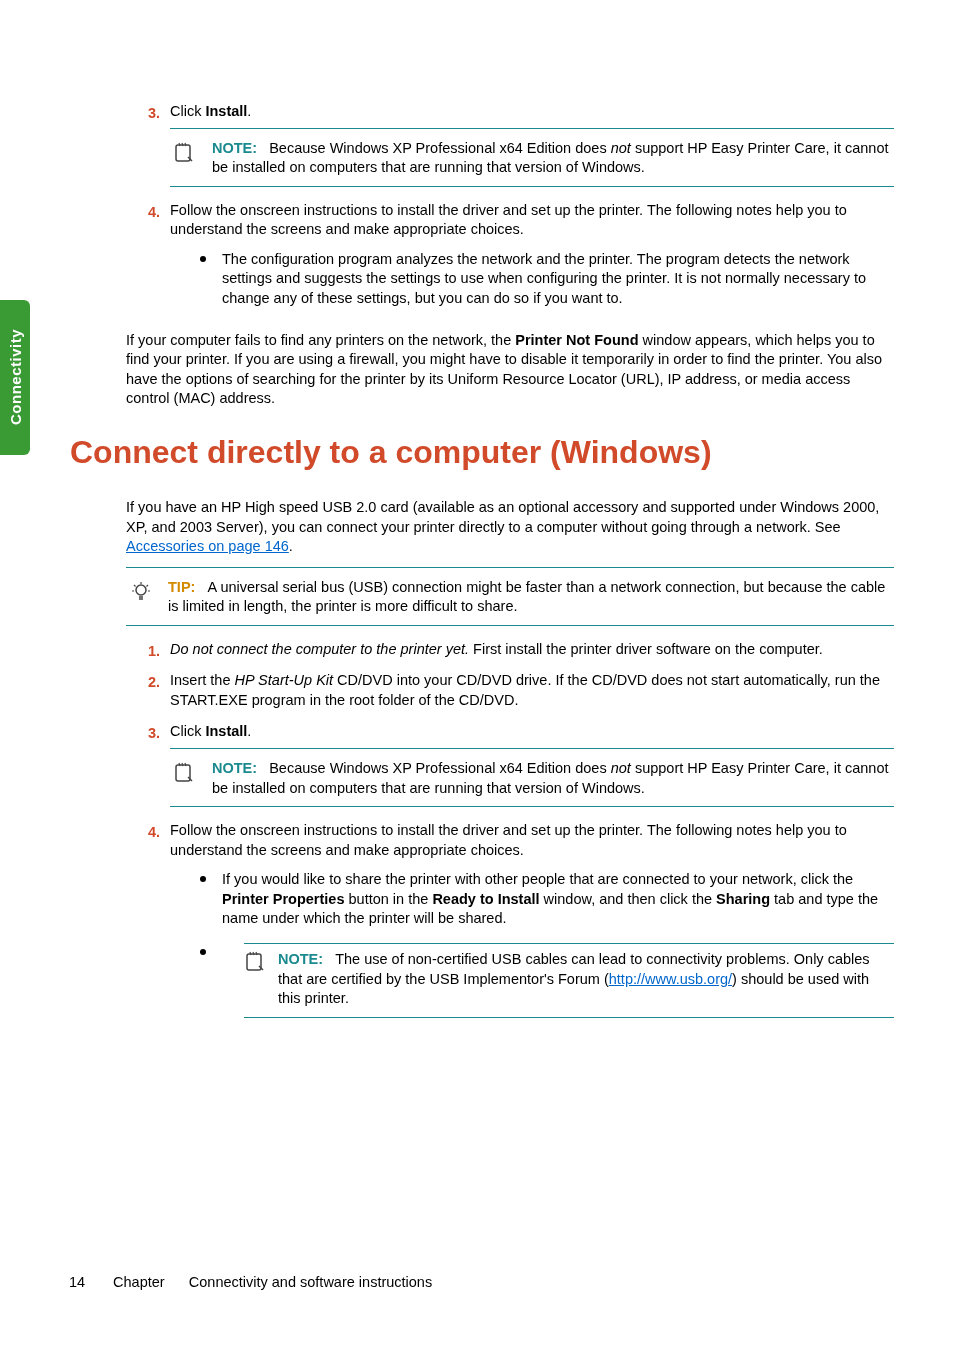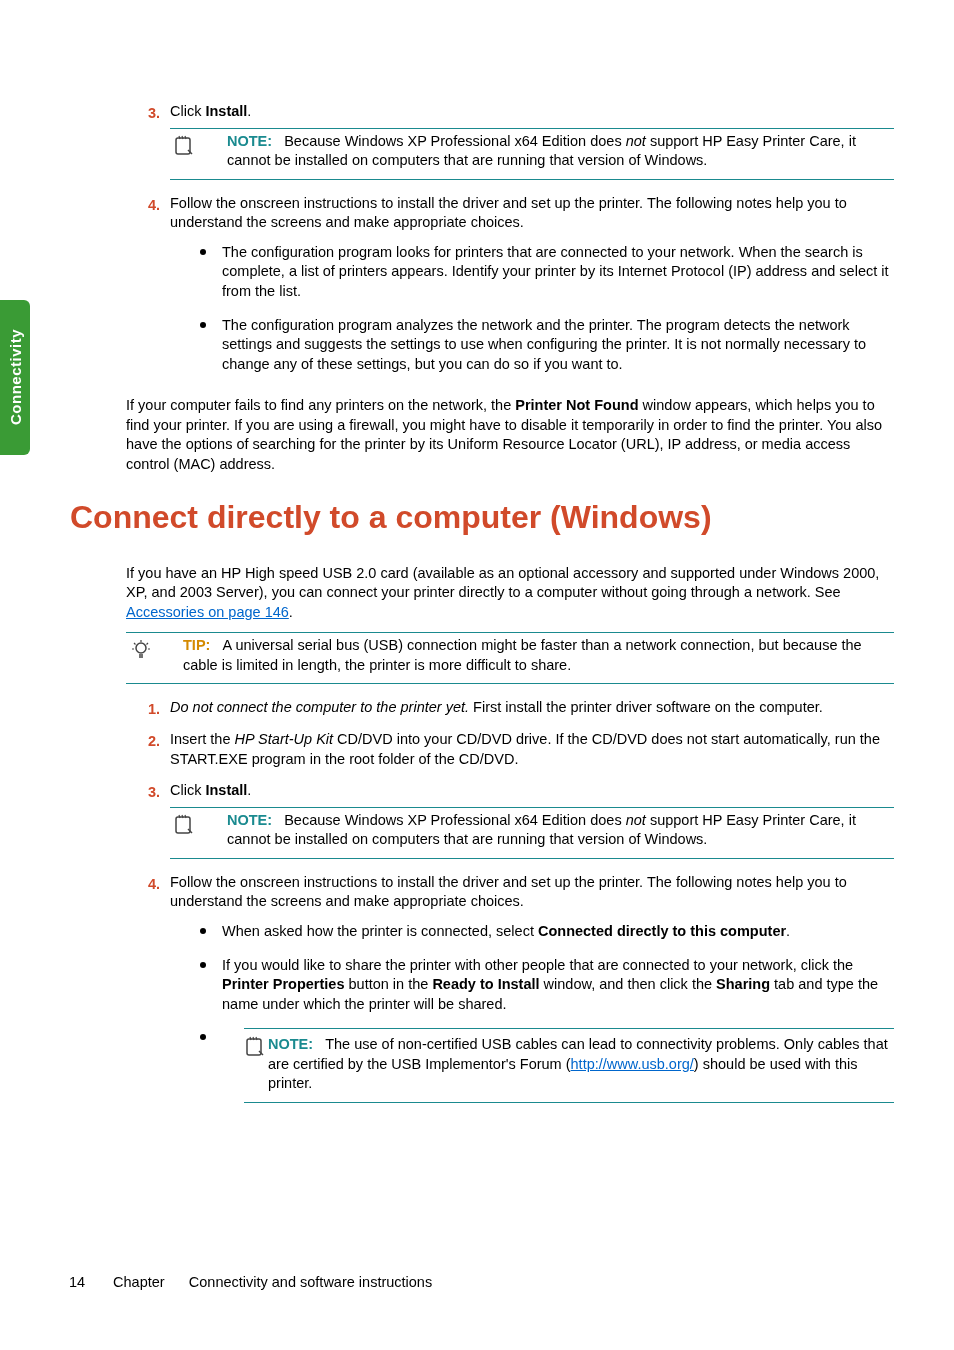--- a/index.html
+++ b/index.html
@@ -58,23 +58,23 @@
     left: 78px;
     top: 2px;
     font-weight: bold;
     font-size: 14.5px;
     color: #d14a2a;
   }
   .callout {
     margin: 6px 0 6px 0;
     border-top: 1.5px solid #1a8a8f;
     border-bottom: 1.5px solid #1a8a8f;
-    padding: 3px 0 8px 0;
+    padding: 10px 0 8px 0;
     display: flex;
-    gap: 27px;
+    gap: 12px;
   }
   .callout.indent {
     margin-left: 0;
   }
   .callout .icon {
     flex: 0 0 30px;
     height: 26px;
     display:flex;
     align-items:flex-start;
     justify-content:center;
@@ -125,20 +125,21 @@
   .footer .pagenum { display:inline-block; width: 40px; }
   .b { font-weight: bold; }
   .i { font-style: italic; }
   .nested-callout {
     margin-left: 22px;
     margin-top: 10px;
     border-top: 1.5px solid #1a8a8f;
     border-bottom: 1.5px solid #1a8a8f;
     padding: 6px 0 8px 0;
     display: flex;
+    gap: 10px;
   }
 </style>
 </head>
 <body>
 
 <div class="side-tab">
   <span>Connectivity</span>
 </div>
 
 <div class="content body-text">
@@ -160,21 +161,20 @@
         <div class="msg">
           <span class="note-label">NOTE:</span>
           &nbsp;&nbsp;<span>Because Windows XP Professional x64 Edition does </span><span class="i">not</span><span> support HP Easy Printer Care, it cannot be installed on computers that are running that version of Windows.</span>
         </div>
       </div>
     </li>
 
     <li data-num="4." style="margin-top:14px;">
       <span>Follow the onscreen instructions to install the driver and set up the printer. The following notes help you to understand the screens and make appropriate choices.</span>
       <ul class="bullets">
-        <li>The configuration program looks for printers that are connected to your network. When the search is complete, a list of printers appears. Identify your printer by its Internet Protocol (IP) address and select it from the list.</li>
         <li>The configuration program analyzes the network and the printer. The program detects the network settings and suggests the settings to use when configuring the printer. It is not normally necessary to change any of these settings, but you can do so if you want to.</li>
       </ul>
     </li>
   </ol>
 
   <p class="para-after">
     <span>If your computer fails to find any printers on the network, the </span><span class="b">Printer Not Found</span><span> window appears, which helps you to find your printer. If you are using a firewall, you might have to disable it temporarily in order to find the printer. You also have the options of searching for the printer by its Uniform Resource Locator (URL), IP address, or media access control (MAC) address.</span>
   </p>
 
   <h1 class="section">Connect directly to a computer (Windows)</h1>
@@ -218,23 +218,20 @@
         <div class="msg">
           <span class="note-label">NOTE:</span>
           &nbsp;&nbsp;<span>Because Windows XP Professional x64 Edition does </span><span class="i">not</span><span> support HP Easy Printer Care, it cannot be installed on computers that are running that version of Windows.</span>
         </div>
       </div>
     </li>
 
     <li data-num="4." style="margin-top:14px;">
       <span>Follow the onscreen instructions to install the driver and set up the printer. The following notes help you to understand the screens and make appropriate choices.</span>
       <ul class="bullets">
-        <li>
-          <span>When asked how the printer is connected, select </span><span class="b">Connected directly to this computer</span><span>.</span>
-        </li>
         <li>
           <span>If you would like to share the printer with other people that are connected to your network, click the </span><span class="b">Printer Properties</span><span> button in the </span><span class="b">Ready to Install</span><span> window, and then click the </span><span class="b">Sharing</span><span> tab and type the name under which the printer will be shared.</span>
         </li>
         <li>
           <div class="nested-callout">
             <div class="icon">
               <svg width="24" height="22" viewBox="0 0 24 22">
                 <rect x="3" y="4" width="14" height="16" rx="2" fill="none" stroke="#444" stroke-width="1.5"></rect>
                 <path d="M6 2 l1 3 M9 2 l1 3 M12 2 l1 3" stroke="#444" stroke-width="1.2"></path>
                 <path d="M15 16 l4 4" stroke="#444" stroke-width="1.5"></path>

